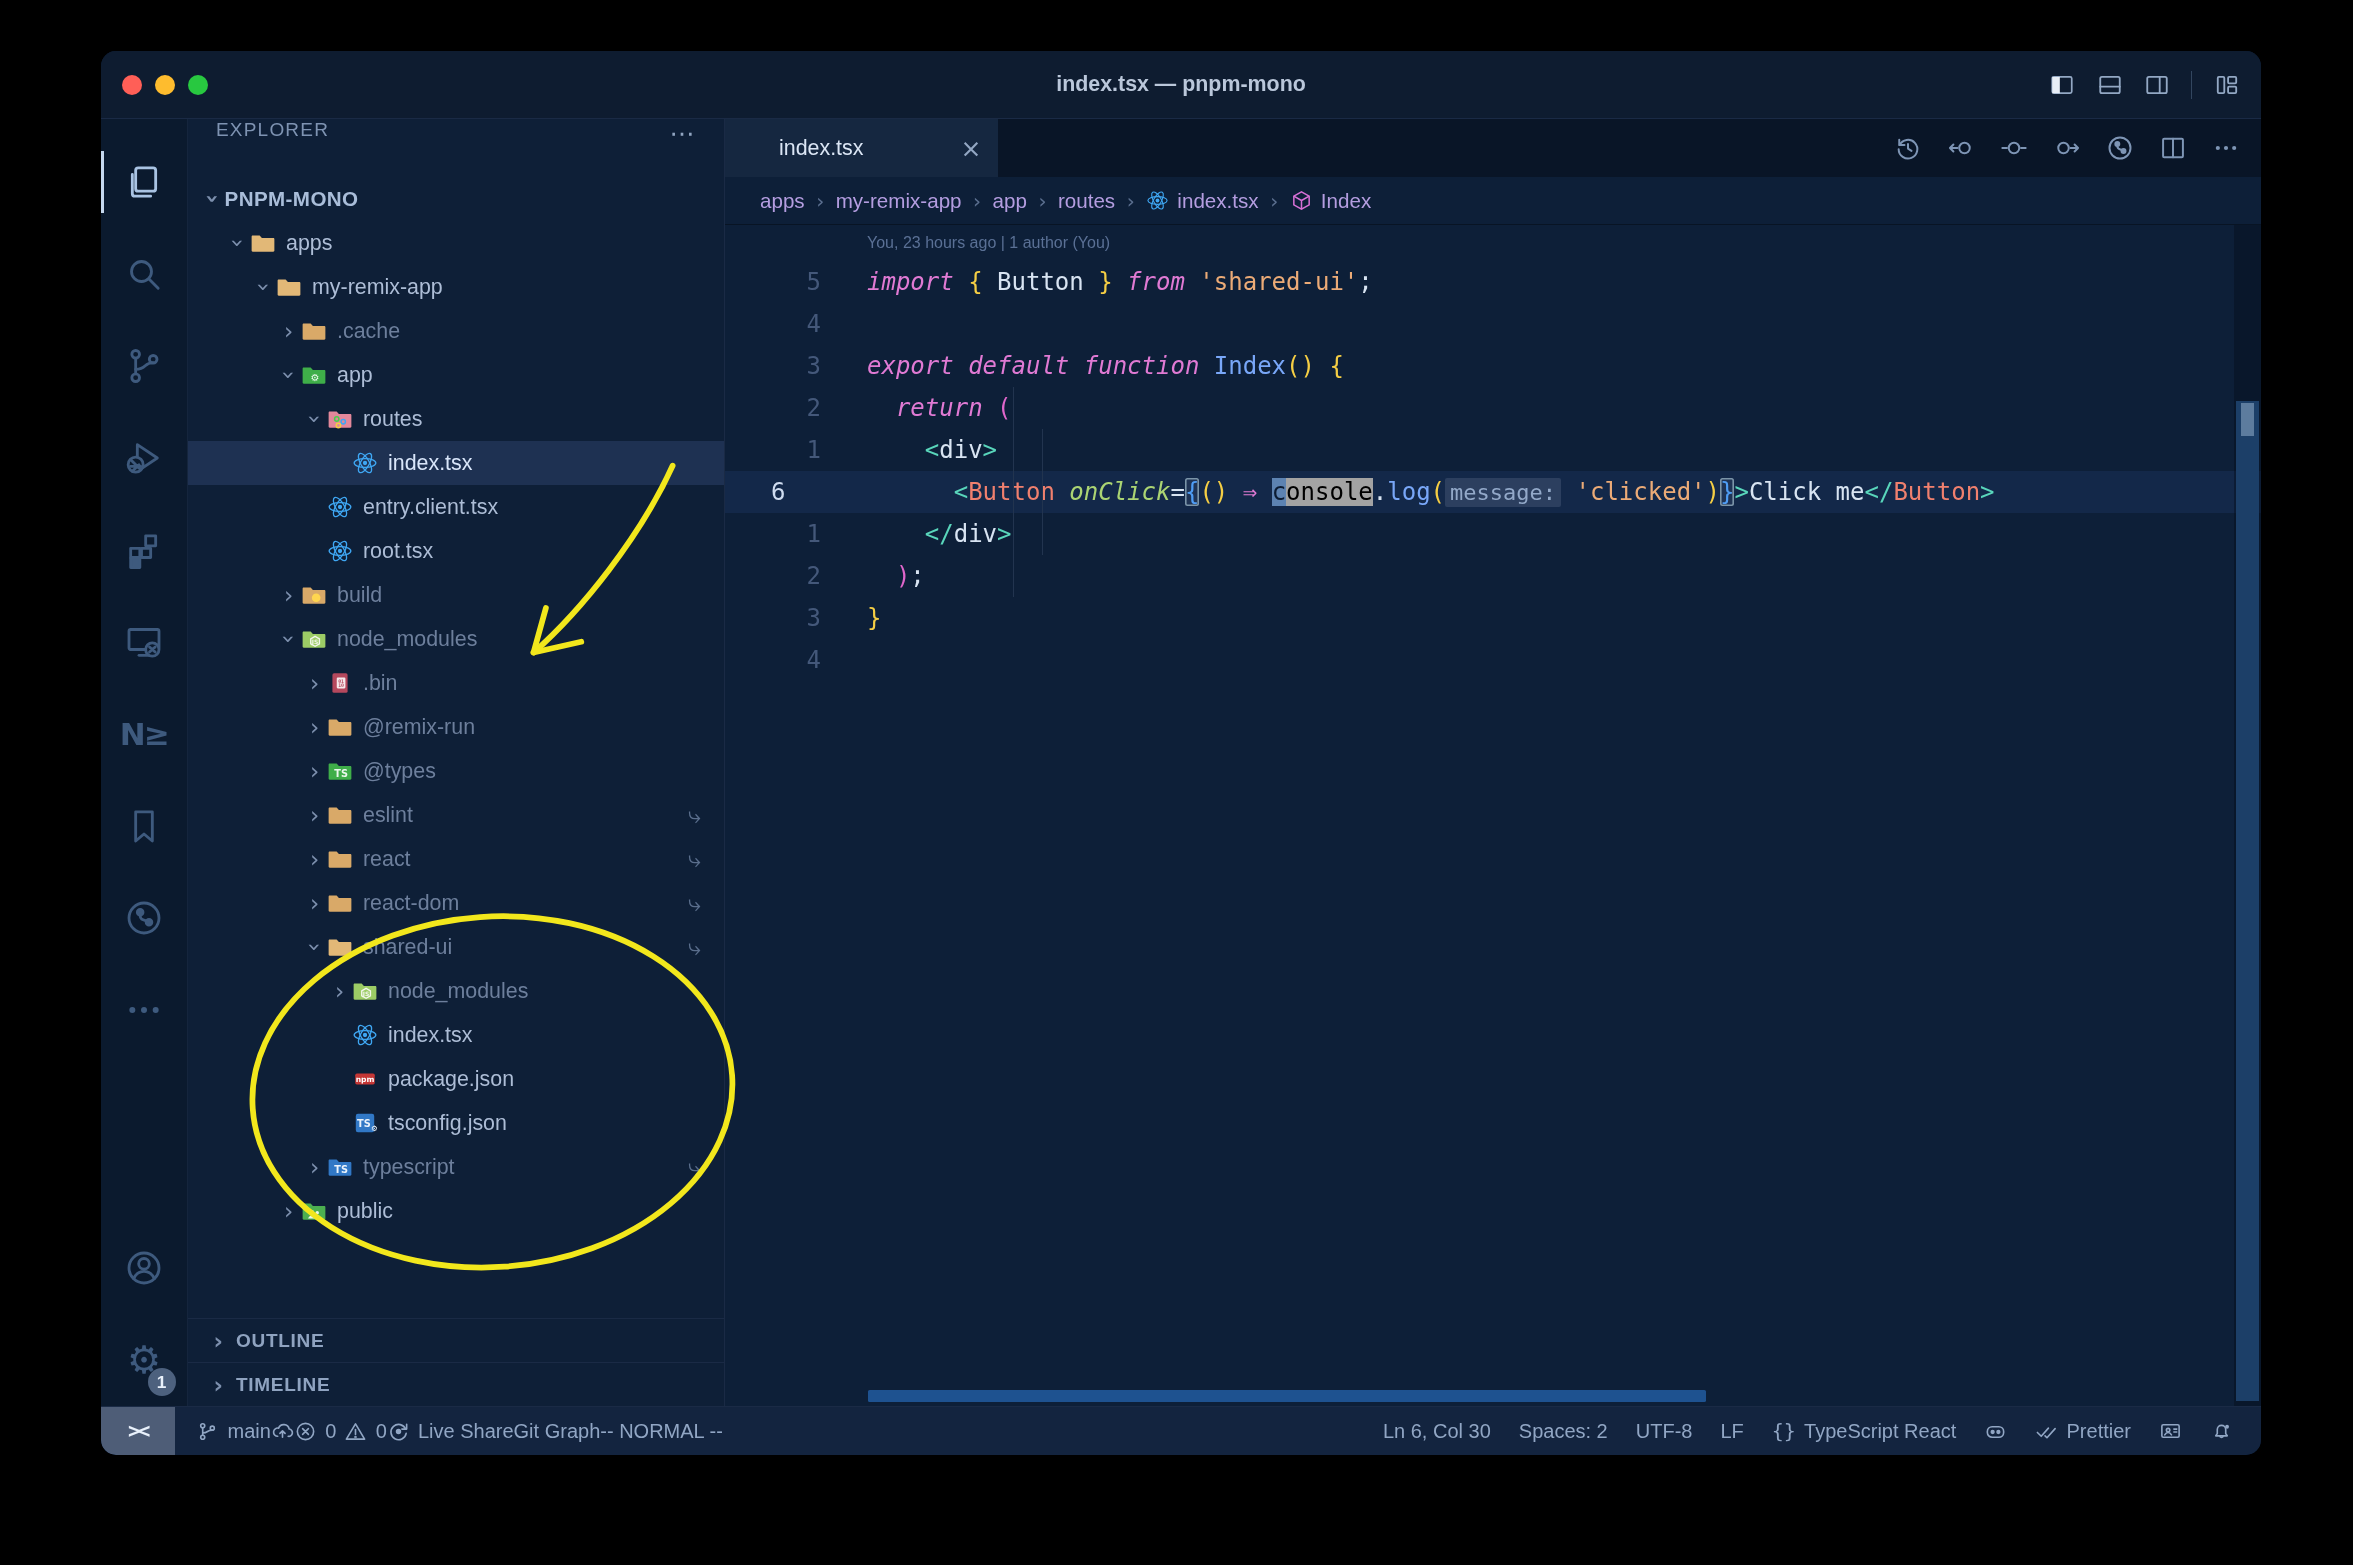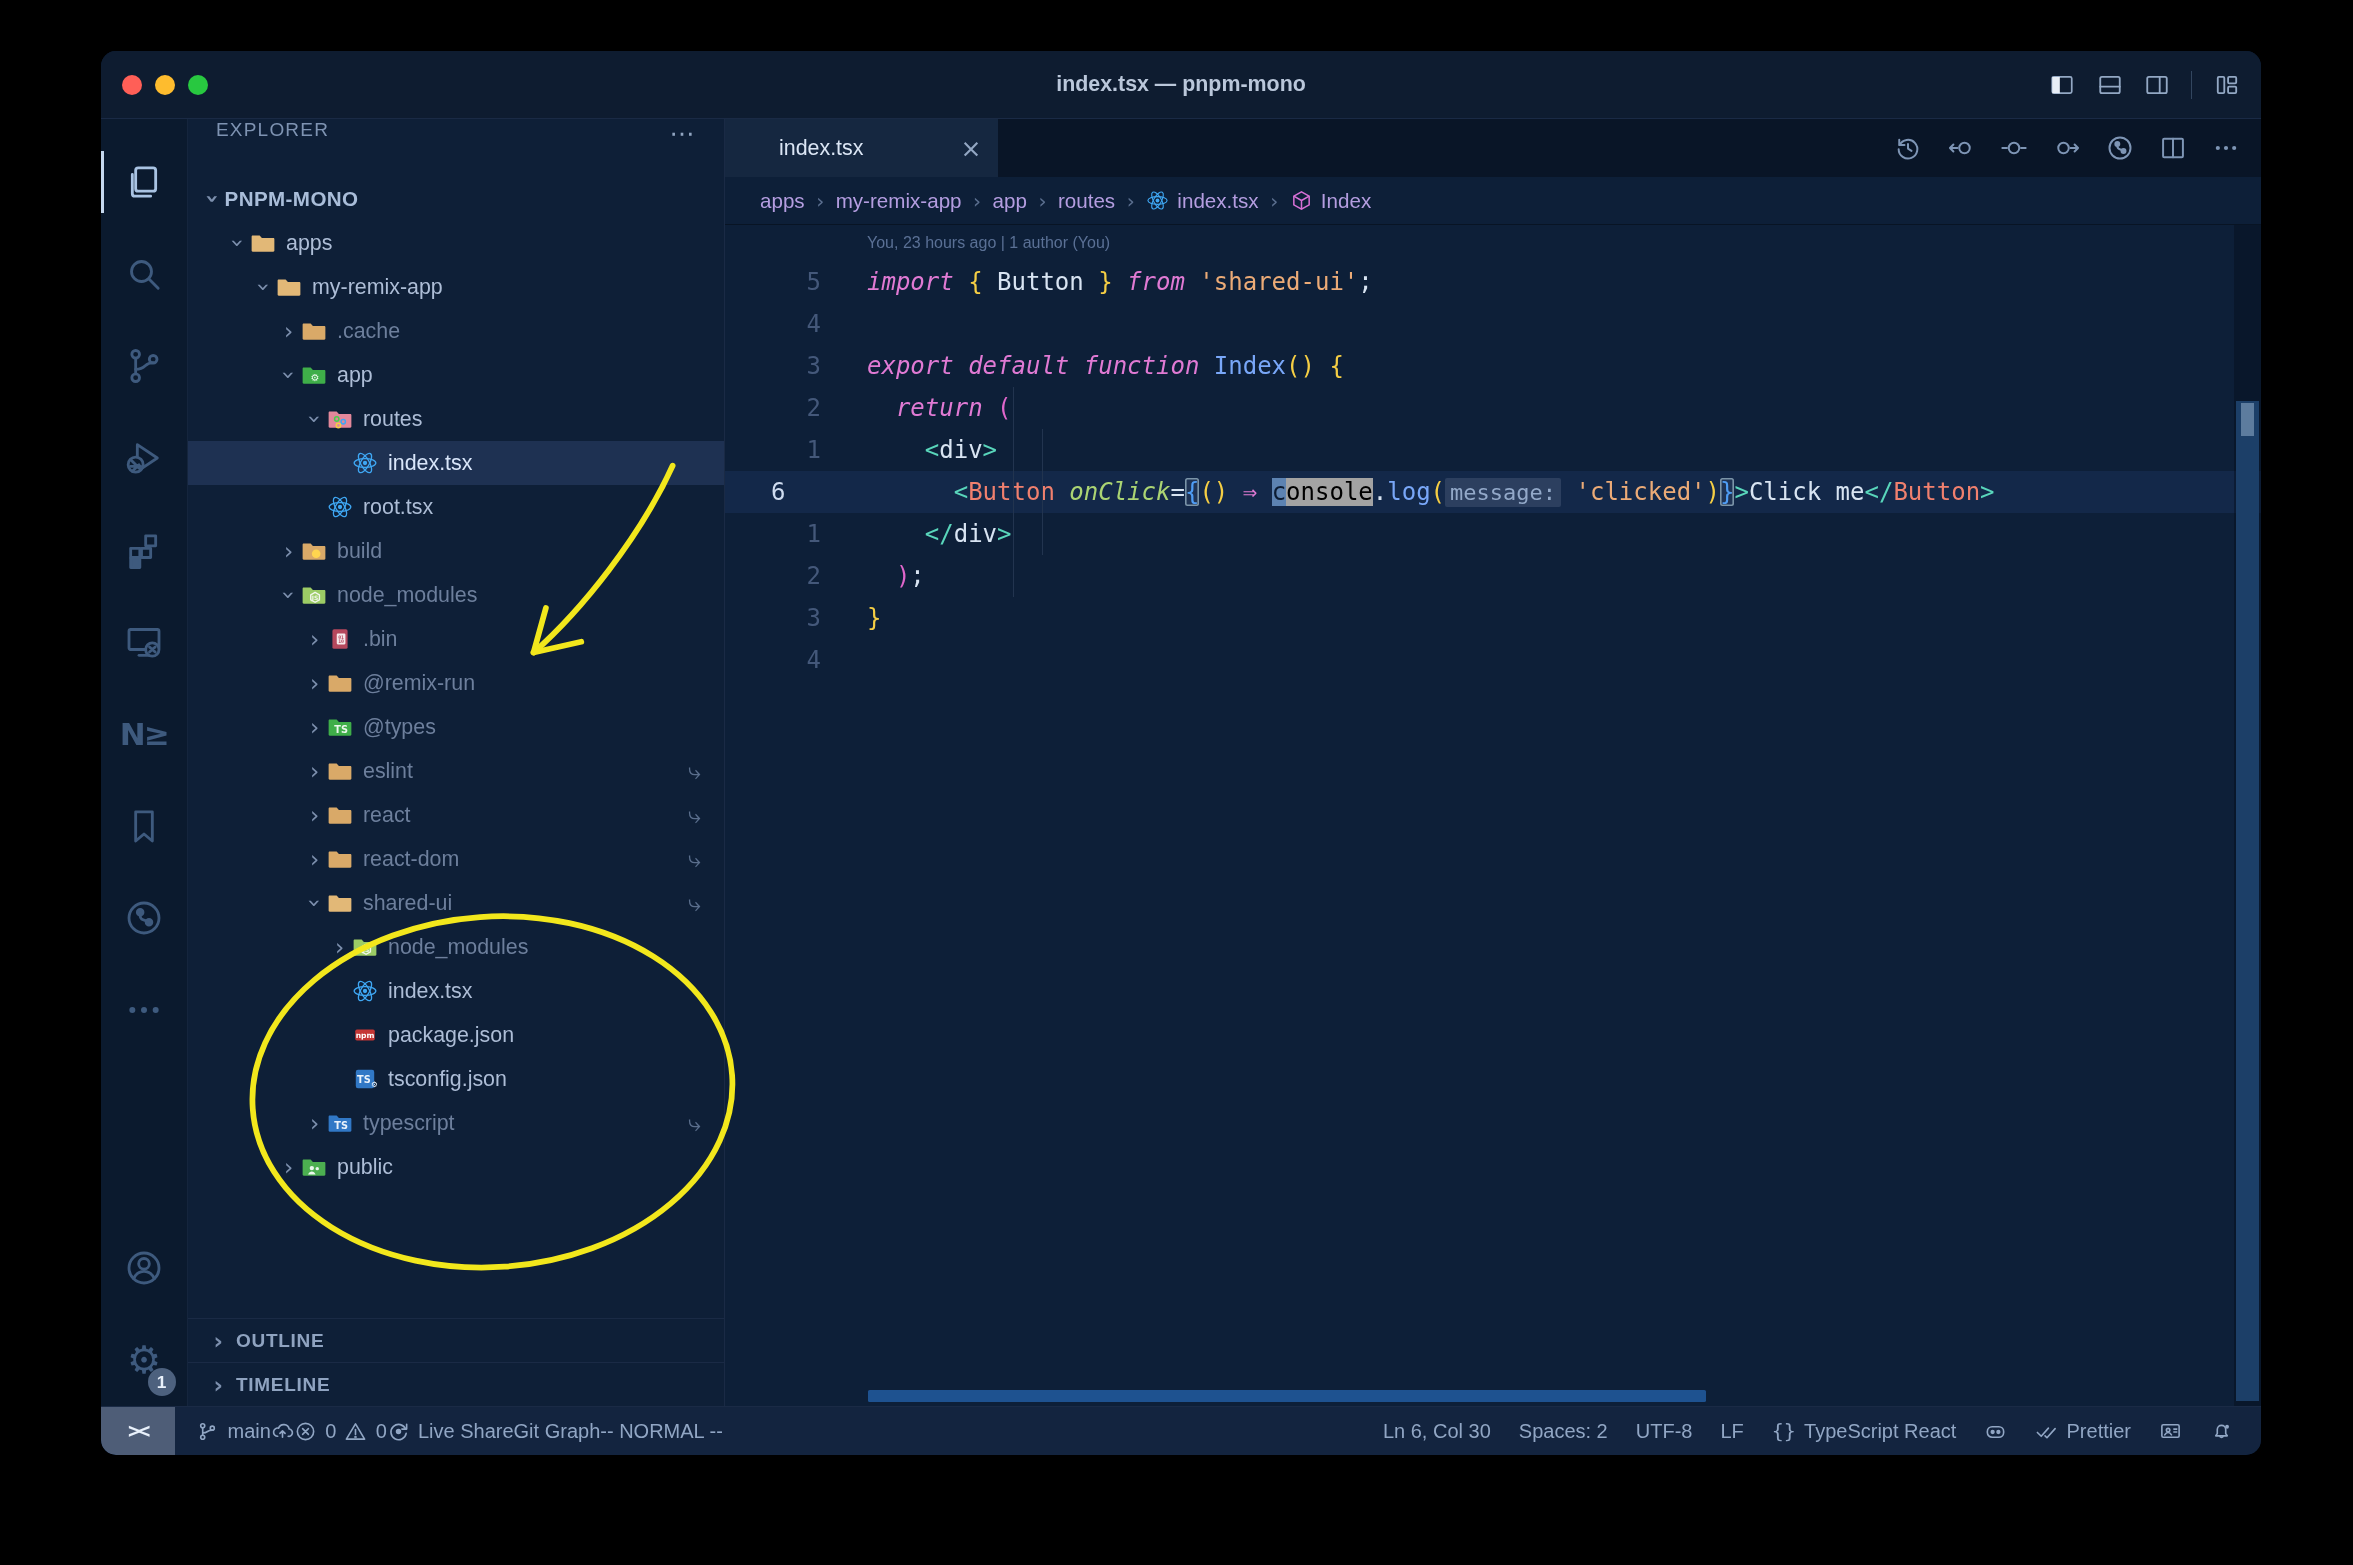--- a/index.html
+++ b/index.html
@@ -295,20 +295,34 @@
             <span class="ticon">
               <svg viewBox="0 0 24 24">
                 <g fill="none" stroke="#3fa7f3" stroke-width="1.2">
                   <ellipse cx="12" cy="12" rx="10" ry="4"></ellipse>
                   <ellipse cx="12" cy="12" rx="10" ry="4" transform="rotate(60 12 12)"></ellipse>
                   <ellipse cx="12" cy="12" rx="10" ry="4" transform="rotate(-60 12 12)"></ellipse>
                 </g>
                 <circle cx="12" cy="12" r="2" fill="#3fa7f3"></circle>
               </svg>
             </span>
+            <span>entry.client.tsx</span>
+          </div>
+          <div class="trow" style="padding-left: 114px;">
+            <span class="chev"></span>
+            <span class="ticon">
+              <svg viewBox="0 0 24 24">
+                <g fill="none" stroke="#3fa7f3" stroke-width="1.2">
+                  <ellipse cx="12" cy="12" rx="10" ry="4"></ellipse>
+                  <ellipse cx="12" cy="12" rx="10" ry="4" transform="rotate(60 12 12)"></ellipse>
+                  <ellipse cx="12" cy="12" rx="10" ry="4" transform="rotate(-60 12 12)"></ellipse>
+                </g>
+                <circle cx="12" cy="12" r="2" fill="#3fa7f3"></circle>
+              </svg>
+            </span>
             <span>root.tsx</span>
           </div>
           <div class="trow dim" style="padding-left: 88px;">
             <span class="chev">›</span>
             <span class="ticon">
               <svg viewBox="0 0 24 24">
                 <path d="M2.5 5h6.4l2.1 2.4h10.5c.6 0 1 .4 1 1V19c0 .6-.4 1-1 1h-19c-.6 0-1-.4-1-1V6c0-.6.4-1 1-1z" fill="#d9a968"></path>
                 <circle cx="14" cy="14.5" r="4" fill="#ffd54f"></circle>
               </svg>
             </span>

